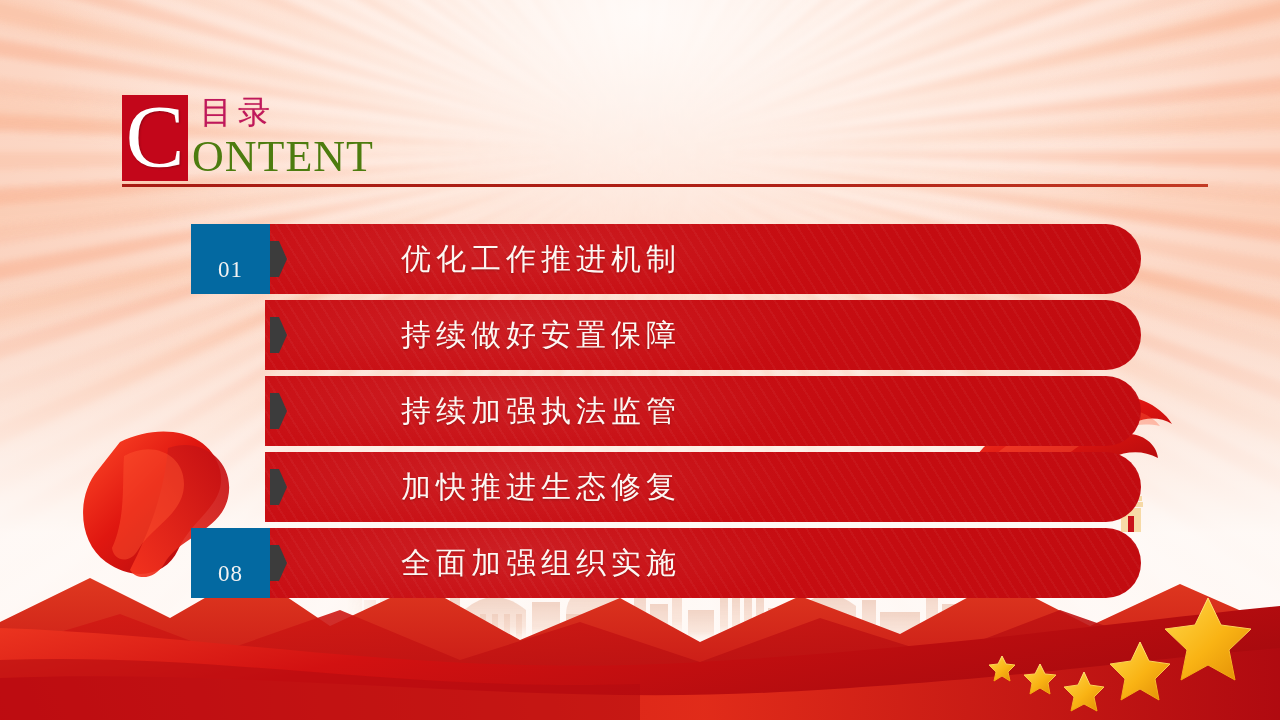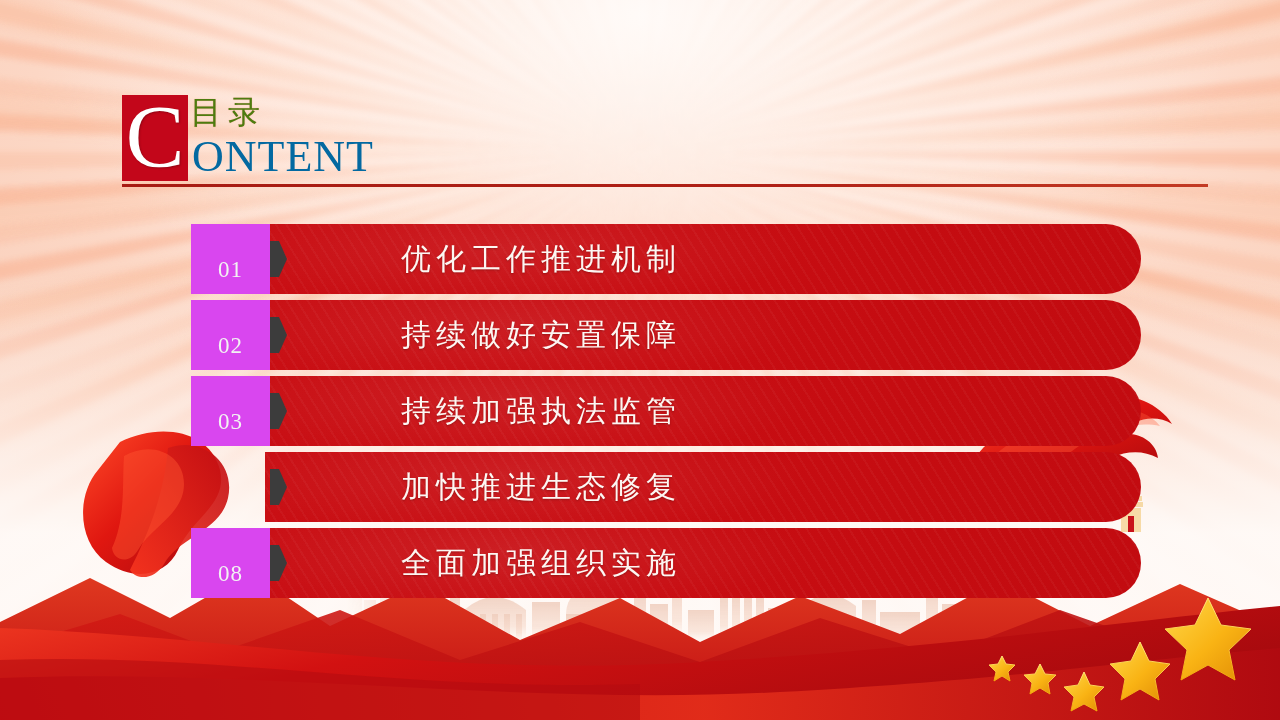--- a/index.html
+++ b/index.html
@@ -64,43 +64,43 @@
     background:#c3061a;
     box-shadow:0 0 0 0 rgba(0,0,0,0);
   }
   .cletter{
     position:absolute;left:0;top:0;width:66px;height:86px;
     color:#fff;font-size:88px;line-height:84px;font-family:"Liberation Serif","DejaVu Serif",serif;
     text-align:center;letter-spacing:0;
     text-shadow:1px 1px 2px rgba(0,0,0,.25);
   }
   .mulu{
-    position:absolute;left:68px;top:-4px;
-    color:#4d7c0f;font-size:32px;letter-spacing:6px;
+    position:absolute;left:78px;top:-4px;
+    color:#be185d;font-size:32px;letter-spacing:6px;
     font-family:Liberation Sans, sans-serif;
     text-shadow:0 0 1px rgba(226,67,31,.4);
     white-space:nowrap;
   }
   .content-word{
     position:absolute;left:70px;top:36px;
-    color:#0369a1;font-size:44px;letter-spacing:1px;
+    color:#4d7c0f;font-size:44px;letter-spacing:1px;
     font-family:"Liberation Serif","DejaVu Serif",serif;
     white-space:nowrap;
   }
   .rule{
     position:absolute;left:122px;top:184px;width:1086px;height:3px;
     background:linear-gradient(to right,#a71b12 0%, #b02016 60%, #c33a23 100%);
   }
 
   
   .list{position:absolute;left:191px;top:224px;width:960px;}
   .row{position:relative;height:70px;margin-bottom:6px;}
   .numbox{
     position:absolute;left:0;top:0;width:79px;height:70px;
-    background:#d946ef;
+    background:#0369a1;
     z-index:3;
     display:flex;align-items:flex-end;justify-content:center;
   }
   .numbox .num{
     color:#f2f2f2;font-size:23px;line-height:1;
     font-family:"Liberation Serif","DejaVu Serif",serif;
     padding-bottom:13px;letter-spacing:1px;
   }
   .notch{
     position:absolute;left:79px;top:17px;width:17px;height:36px;z-index:3;
@@ -315,36 +315,30 @@
 
     <div class="row">
       <div class="bar">
         <div class="label">持续做好安置保障</div>
       </div>
       <div class="notch">
         <svg width="17" height="36" viewBox="0 0 17 36">
             <path d="M0 0 L9 0 L17 18 L9 36 L0 36 Z" fill="#3c3c3c"></path>
           </svg>
       </div>
-      <div class="numbox">
-        <span class="num">02</span>
-      </div>
     </div>
 
     <div class="row">
       <div class="bar">
         <div class="label">持续加强执法监管</div>
       </div>
       <div class="notch">
         <svg width="17" height="36" viewBox="0 0 17 36">
             <path d="M0 0 L9 0 L17 18 L9 36 L0 36 Z" fill="#3c3c3c"></path>
           </svg>
-      </div>
-      <div class="numbox">
-        <span class="num">03</span>
       </div>
     </div>
 
     <div class="row">
       <div class="bar">
         <div class="label">加快推进生态修复</div>
       </div>
       <div class="notch">
         <svg width="17" height="36" viewBox="0 0 17 36">
             <path d="M0 0 L9 0 L17 18 L9 36 L0 36 Z" fill="#3c3c3c"></path>

